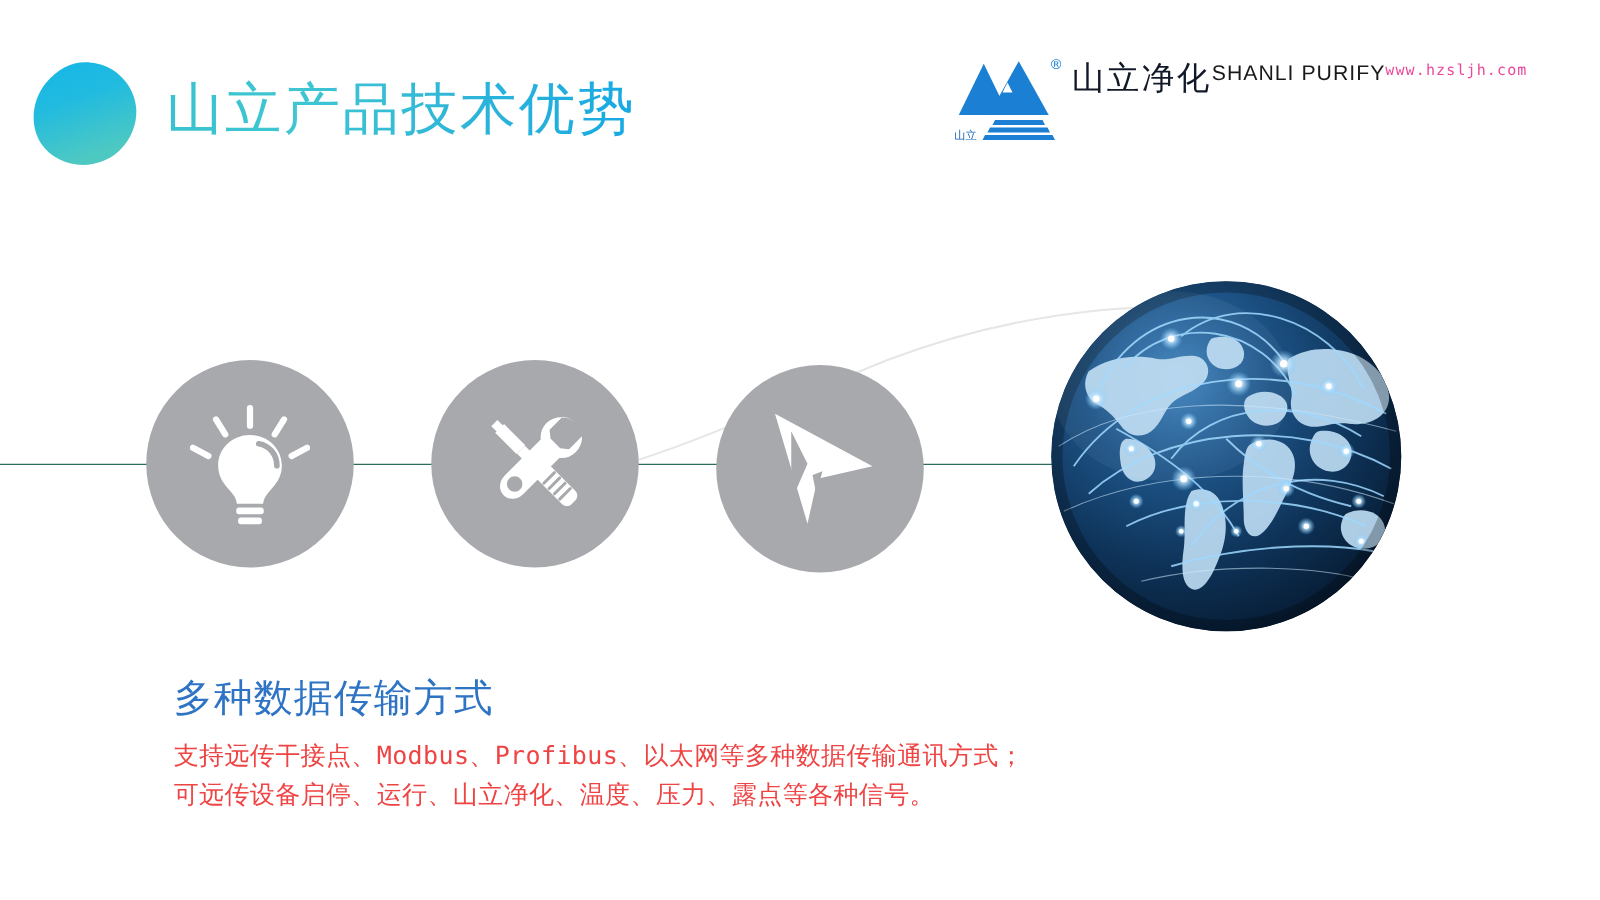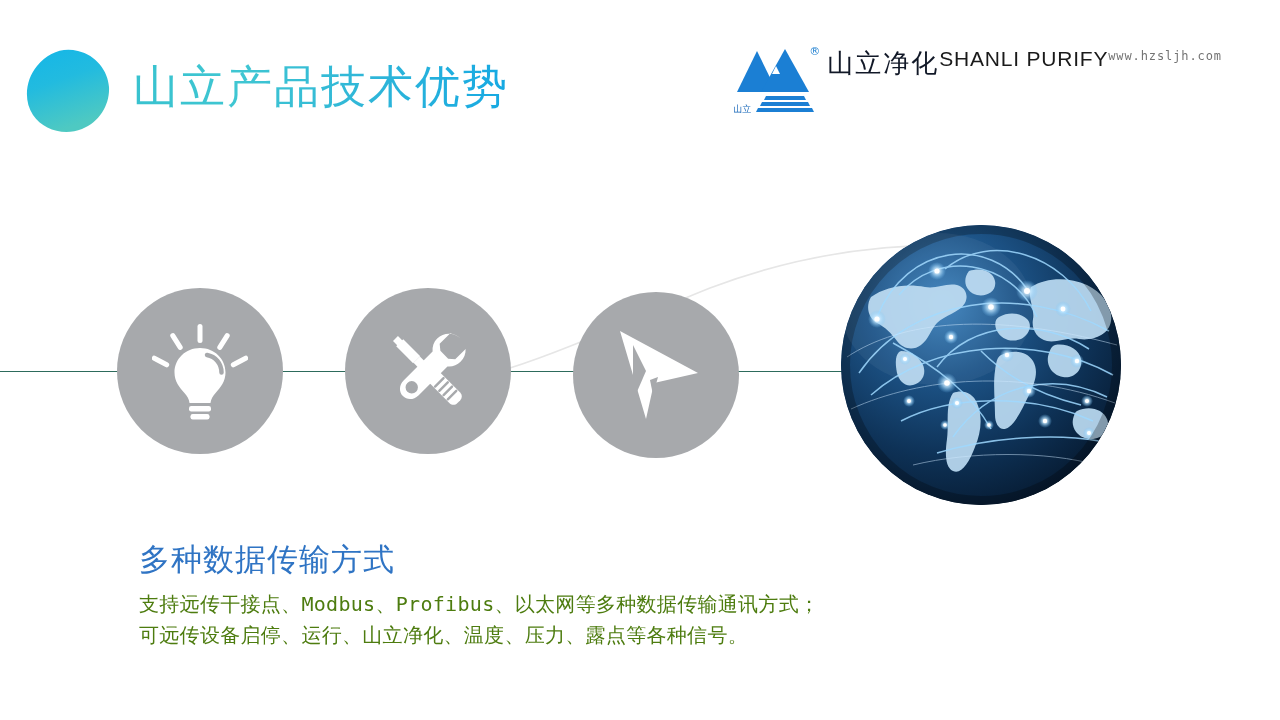--- a/index.html
+++ b/index.html
@@ -90,31 +90,31 @@
   }
   .logo-cn {
     font-size: 26px;
     line-height: 28px;
     color: #111827;
     font-weight: 400;
     letter-spacing: 2px;
     font-family: "DejaVu Sans", "Liberation Sans", sans-serif;
   }
   .logo-en {
-    font-size: 21px;
+    font-size: 17px;
     line-height: 19px;
     color: #1a1a1a;
     letter-spacing: 0.8px;
     font-family: "Liberation Sans", sans-serif;
     font-weight: 400;
   }
   .logo-url {
     font-size: 12px;
     line-height: 15px;
-    color: #737373;
+    color: #ec4899;
     letter-spacing: 0.9px;
     font-family: "DejaVu Sans Mono", monospace;
   }
 
   
   .connector-line {
     position: absolute;
     left: 0;
     top: 371px;
     height: 1px;
@@ -173,21 +173,21 @@
     font-family: "DejaVu Sans", "Liberation Sans", sans-serif;
     white-space: nowrap;
     text-align: right;
   }
   .bodytext {
     position: absolute;
     left: 139px;
     top: 589px;
     font-size: 20px;
     line-height: 31px;
-    color: #4d7c0f;
+    color: #ef4444;
     letter-spacing: 0.3px;
     font-family: "DejaVu Sans Mono", "DejaVu Sans", monospace;
     white-space: nowrap;
   }
   .bodytext .line { display: block; }
 </style>
 </head>
 <body>
 
 <div class="slide">

